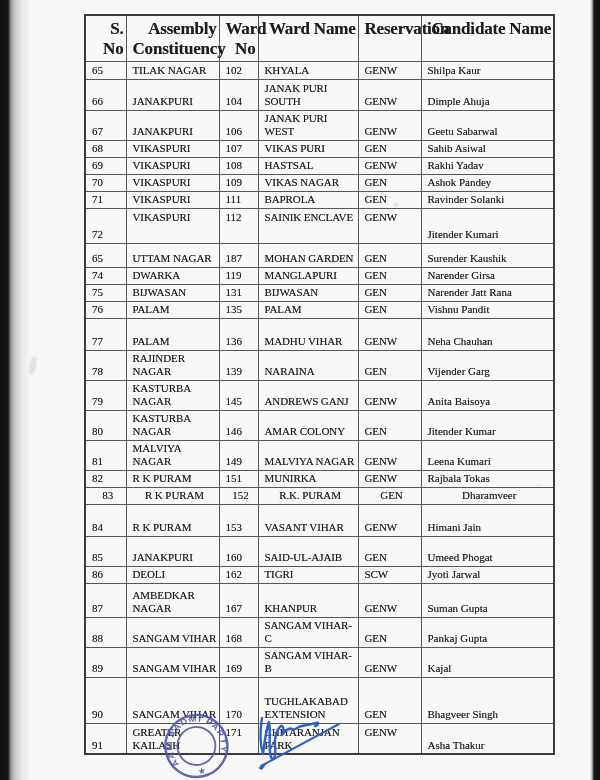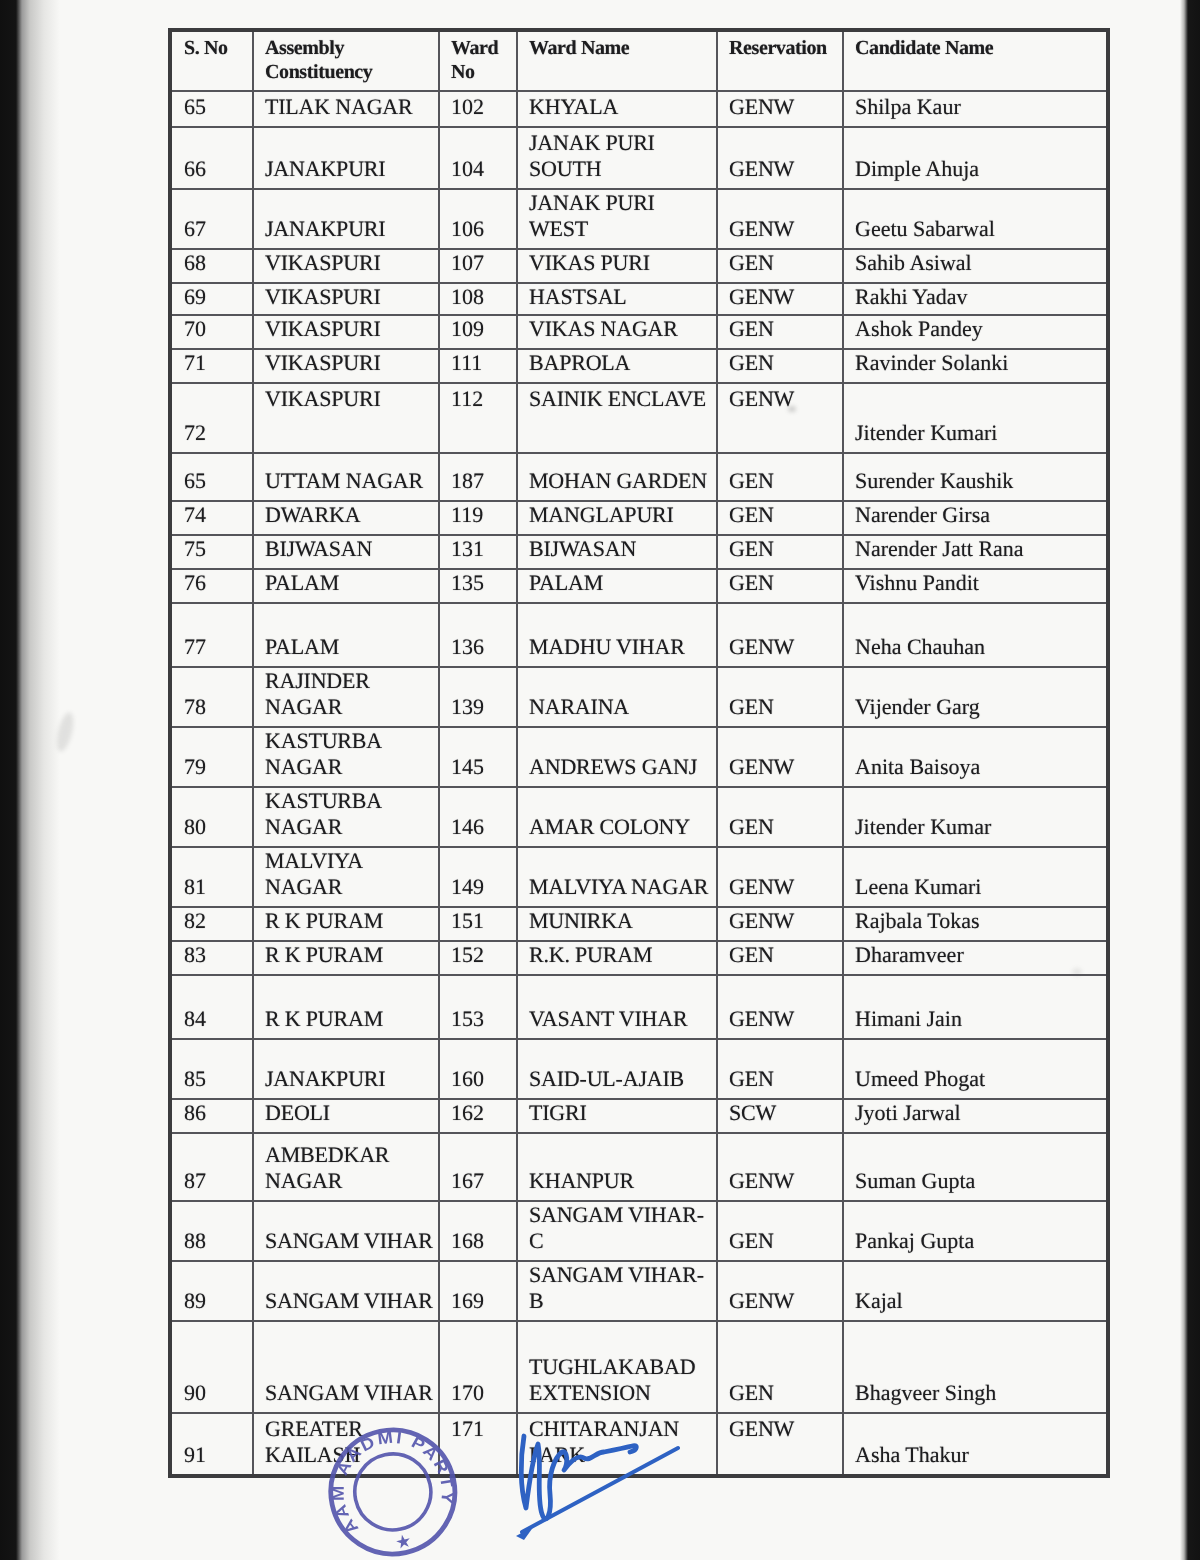--- a/index.html
+++ b/index.html
@@ -9,21 +9,21 @@
   .edge-left{position:absolute;left:0;top:0;width:30px;height:780px;z-index:3;pointer-events:none;
     background:linear-gradient(90deg,#101010 0px,#141414 8px,#9a9a9a 11px,#c9c9c7 15px,#e6e6e4 22px,rgba(246,246,244,0) 30px);}
   .edge-right{position:absolute;right:0;top:0;width:10px;height:780px;z-index:3;pointer-events:none;
     background:linear-gradient(270deg,#121212 0px,#161616 6px,#b5b5b3 8px,rgba(246,246,244,0) 10px);}
   
   table.doc{position:absolute;left:84px;top:14px;width:469px;table-layout:fixed;
     border-collapse:collapse;border:2px solid #3c3c3e;}
   .doc th,.doc td{border:1px solid #55555a;padding:1px 2px 2px 6px;
     font-size:11px;line-height:1.18;vertical-align:bottom;overflow:visible;
     text-shadow:0 0 0.5px rgba(20,20,25,0.55);}
-  .doc th{font-weight:bold;vertical-align:top;padding-top:3px;font-size:10px;letter-spacing:-0.2px;text-align:left;}
+  .doc th{font-weight:bold;vertical-align:top;padding-top:3px;font-size:17px;letter-spacing:-0.2px;text-align:right;}
   .doc thead tr{height:28px;}
   .doc td.caps{letter-spacing:-0.1px;}
   .doc td.vtop{vertical-align:top;padding-top:2px;}
   
   .smudge{position:absolute;background:#6a6a6a;opacity:.16;border-radius:50%;
     filter:blur(1px);pointer-events:none;z-index:2;}
   .smudge.a{left:29px;top:356px;width:7px;height:20px;transform:rotate(14deg);}
   .smudge.b{left:394px;top:203px;width:4px;height:3px;opacity:.3;}
   .smudge.c{left:536px;top:484px;width:5px;height:4px;opacity:.12;}
   
@@ -198,21 +198,21 @@
           <td>Leena Kumari</td>
         </tr>
         <tr style="height: 15px;">
           <td>82</td>
           <td class="caps">R K PURAM</td>
           <td>151</td>
           <td class="caps">MUNIRKA</td>
           <td class="caps">GENW</td>
           <td>Rajbala Tokas</td>
         </tr>
-        <tr style="height: 16px;">
+        <tr style="height: 16px; text-align: center;">
           <td>83</td>
           <td class="caps">R K PURAM</td>
           <td>152</td>
           <td class="caps">R.K. PURAM</td>
           <td class="caps">GEN</td>
           <td>Dharamveer</td>
         </tr>
         <tr style="height: 32px;">
           <td>84</td>
           <td class="caps">R K PURAM</td>

